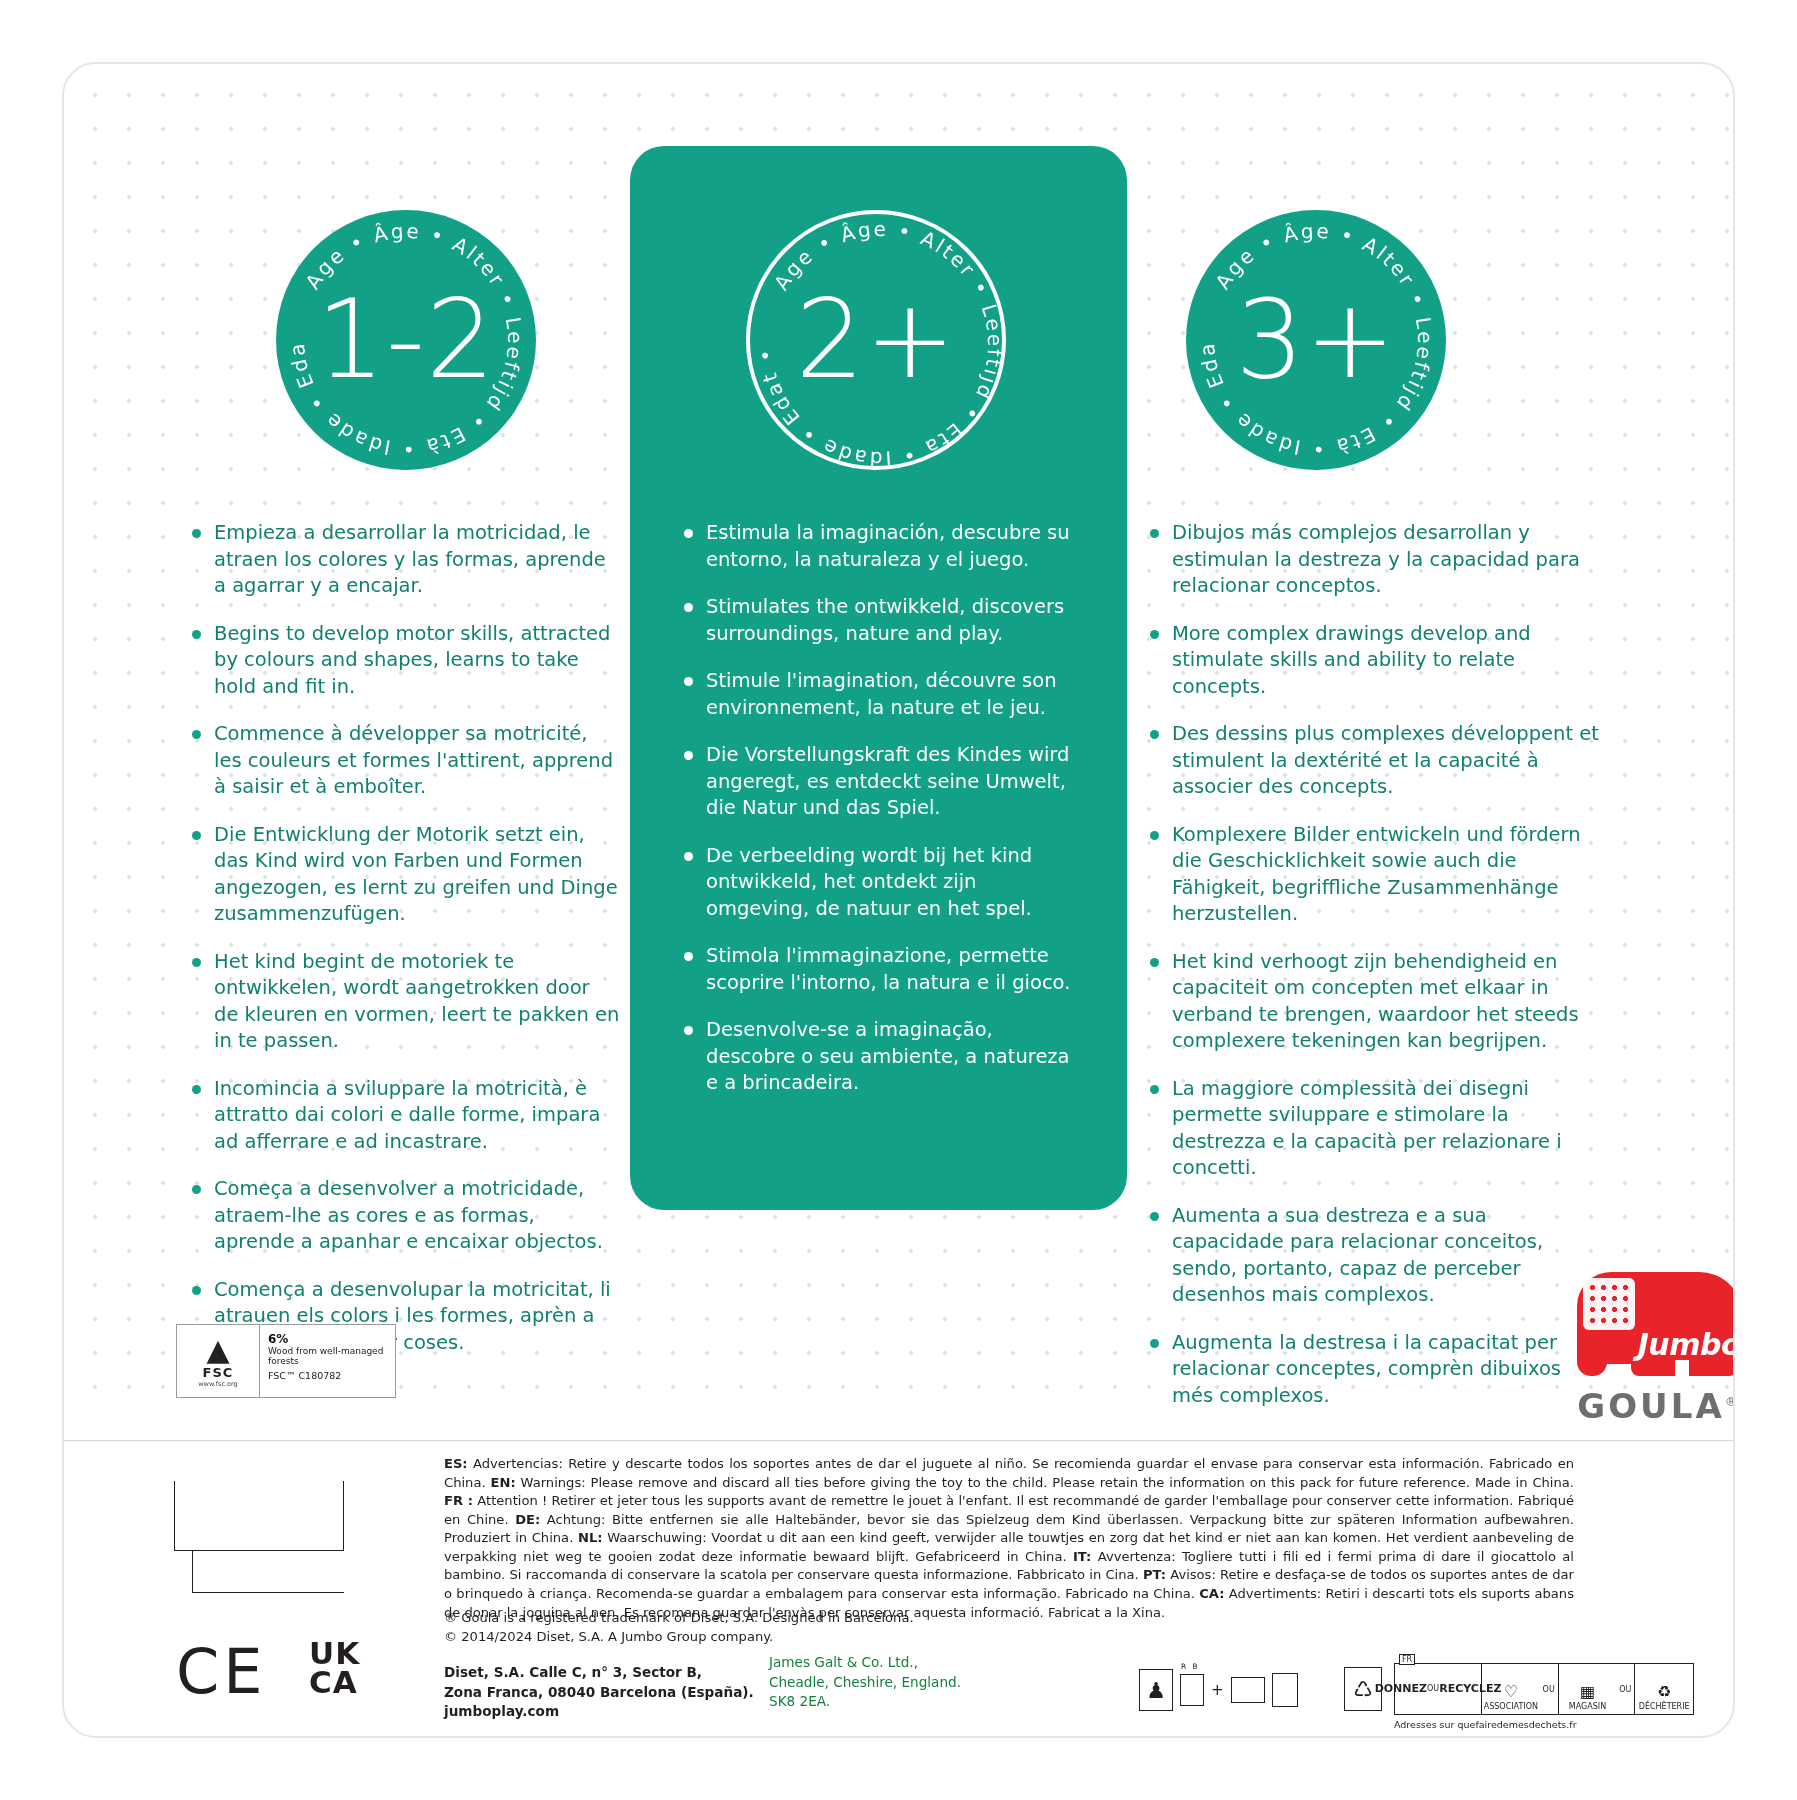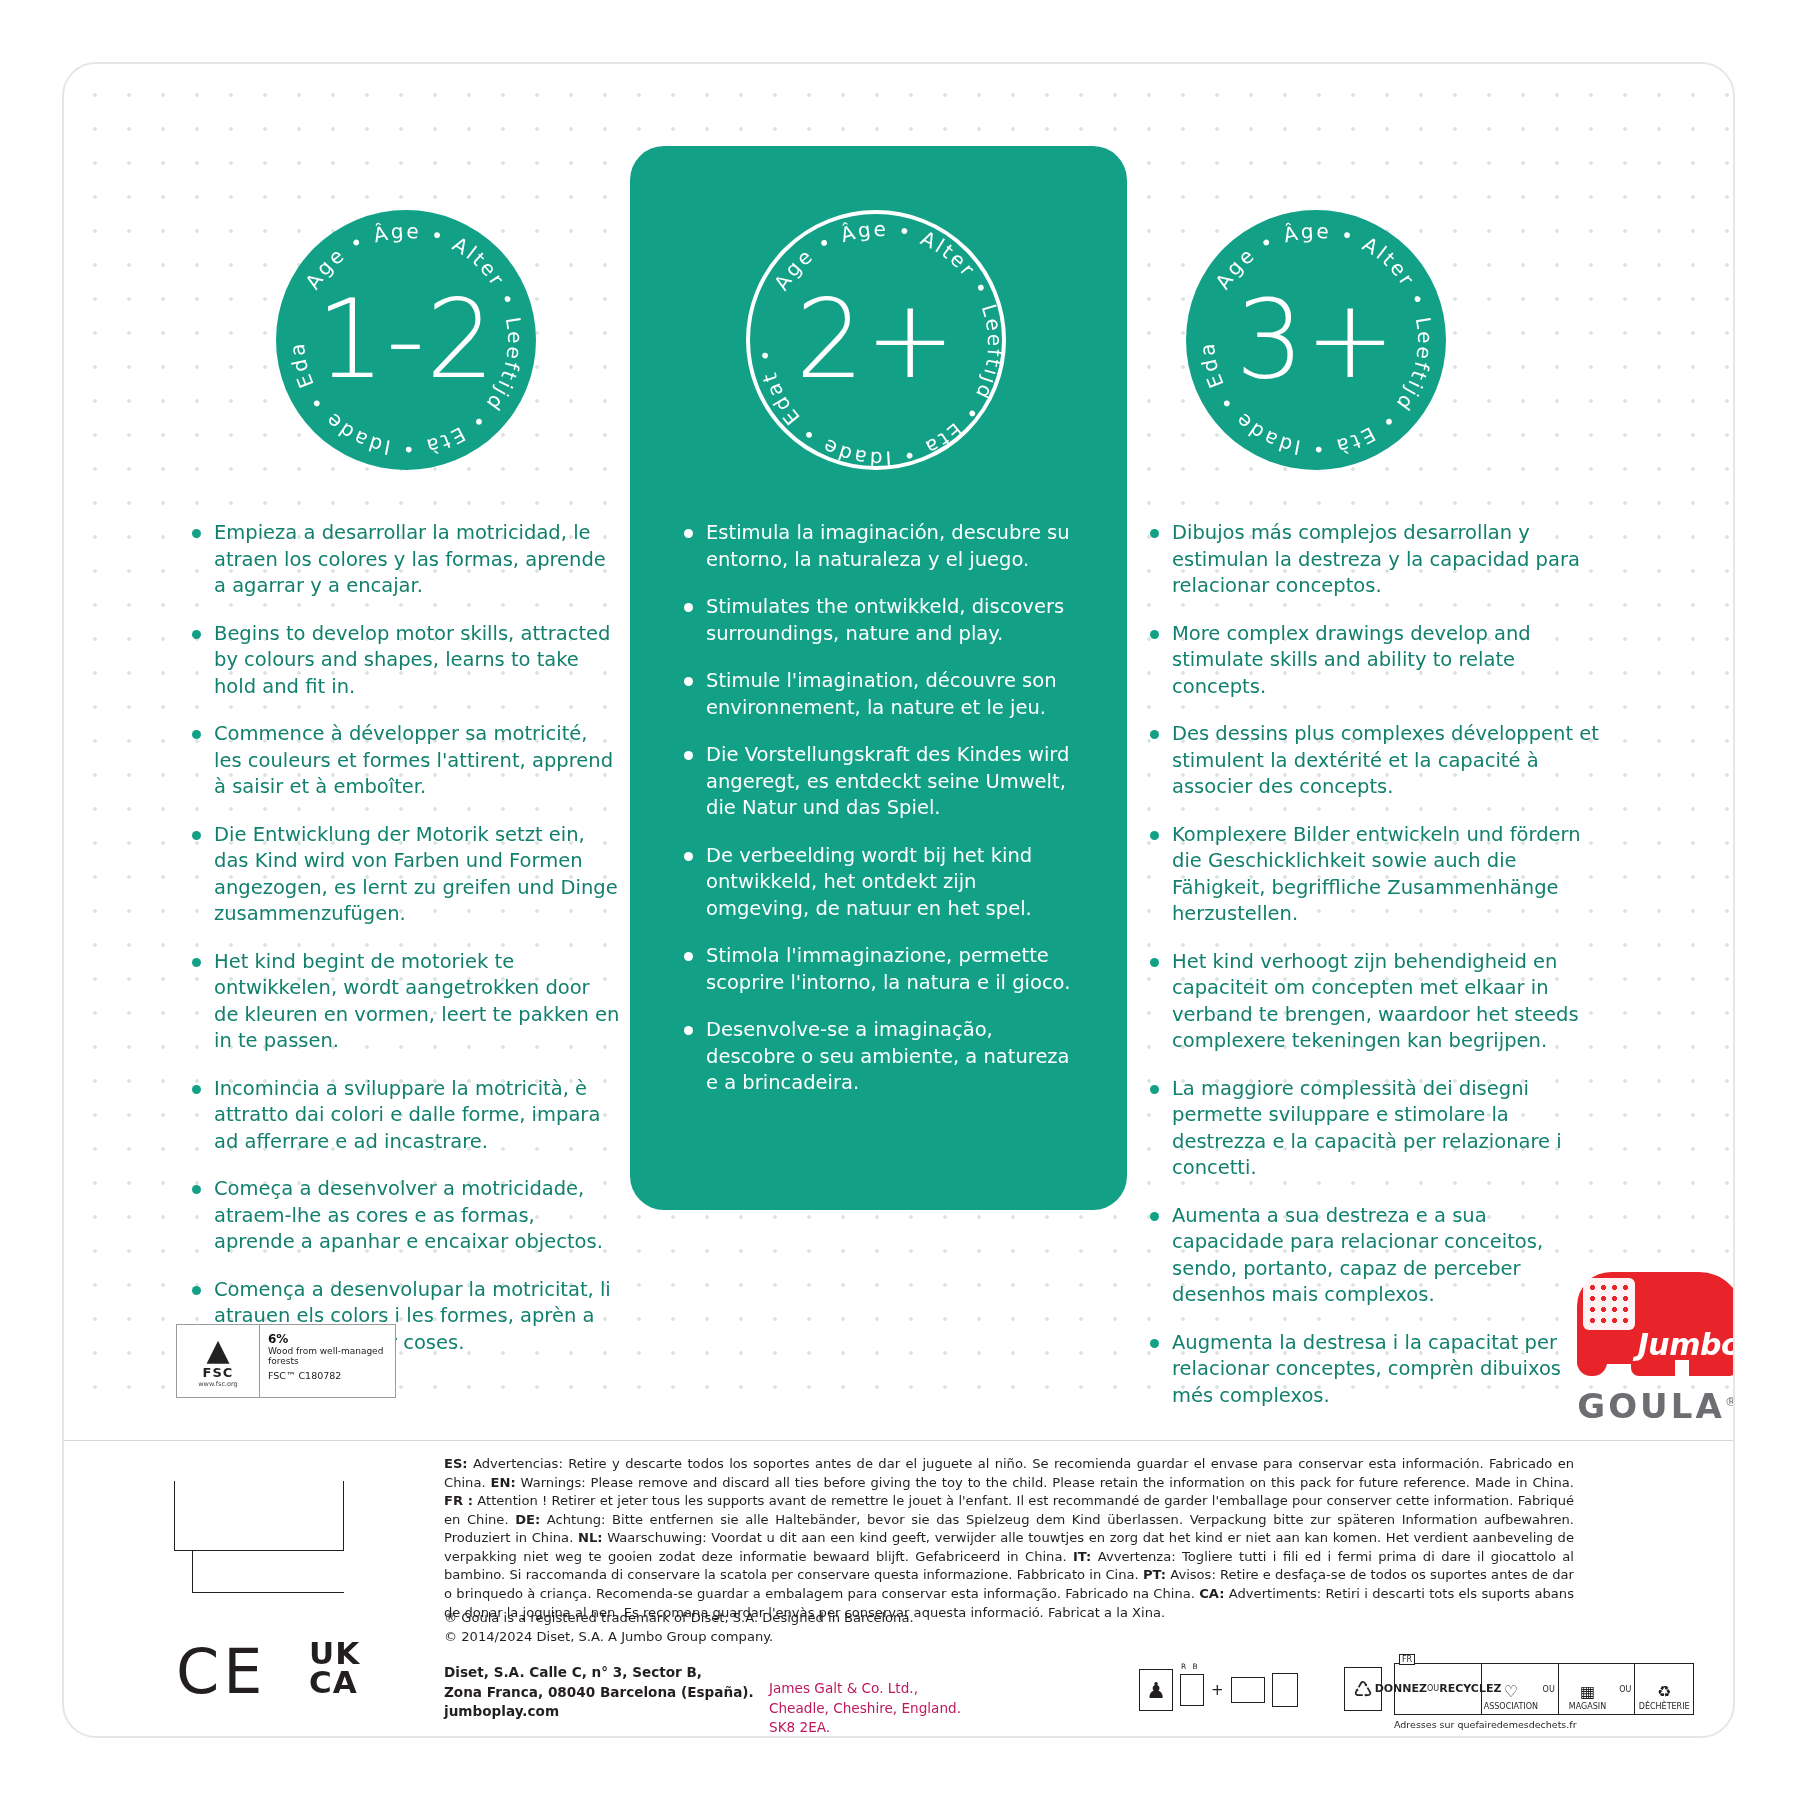--- a/index.html
+++ b/index.html
@@ -295,24 +295,24 @@
     top: 222px;
     font-size: 13.6px;
     line-height: 1.45;
     color: #231f20;
     font-weight: bold;
   }
   .addr-block .site { font-weight: bold; }
   .galt-block {
     position: absolute;
     left: 705px;
-    top: 238px;
+    top: 212px;
     font-size: 13.6px;
     line-height: 1.45;
-    color: #be185d;
+    color: #15803d;
   }
 
   
   .rect-a {
     position: absolute;
     left: 110px;
     top: 40px;
     width: 170px;
     height: 70px;
     border: 1.5px solid #231f20;

